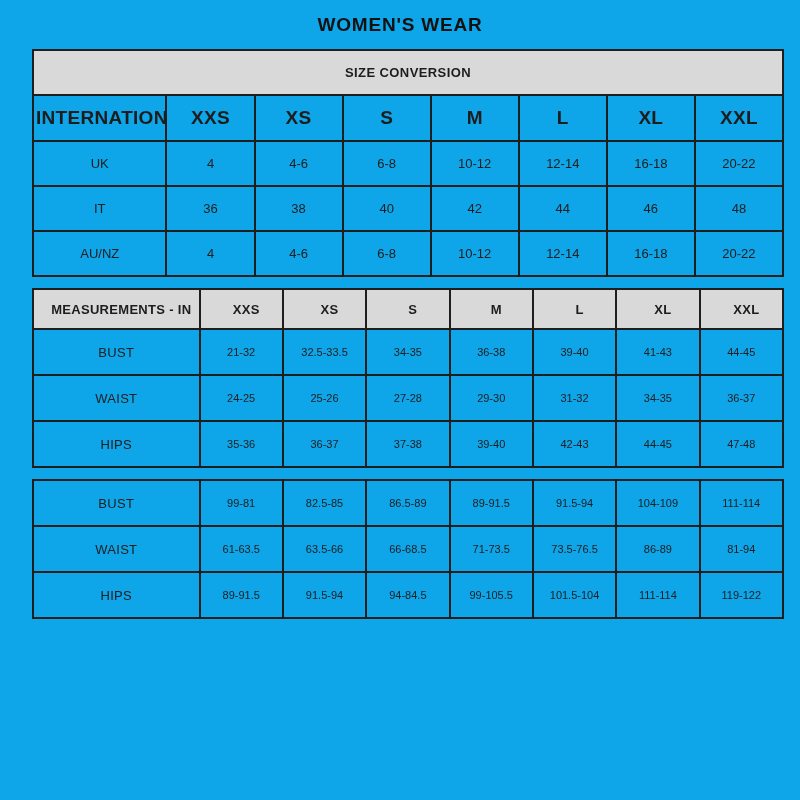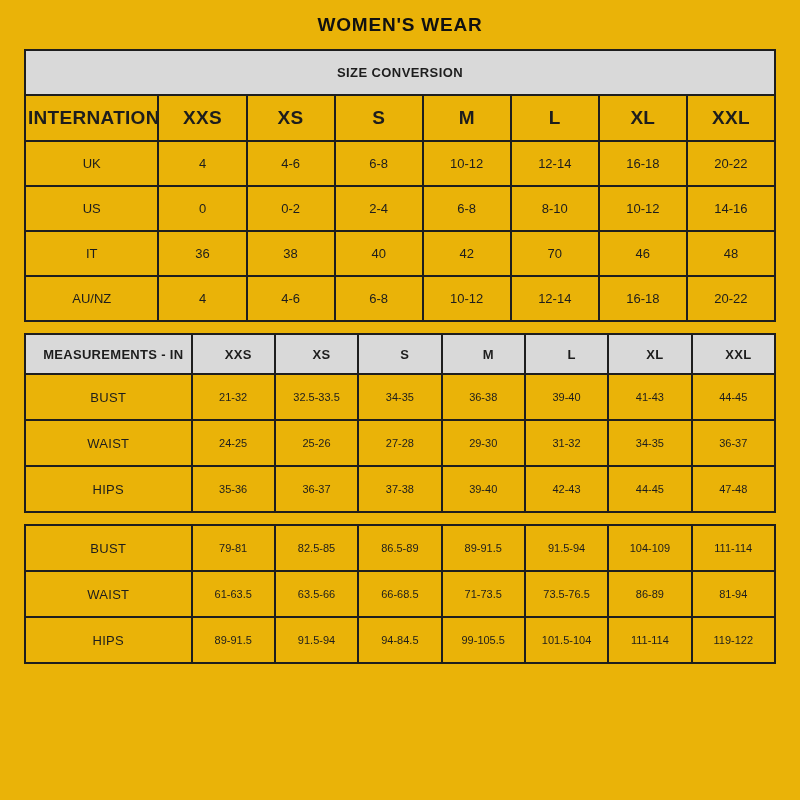--- a/index.html
+++ b/index.html
@@ -7,34 +7,35 @@
     padding: 0;
     background: #ffffff;
     font-family: "Liberation Sans", "DejaVu Sans", sans-serif;
     color: #1d1d1d;
   }
   .page {
     width: 800px;
     height: 800px;
     box-sizing: border-box;
     padding: 6px 24px 6px 24px;
-    background: #eab308;
+    background: #0ea5e9;
   }
   .page-title {
     text-align: center;
     font-size: 19px;
     font-weight: 700;
     letter-spacing: 0.8px;
     margin: 8px 0 13px 0;
     color: #111111;
   }
   table {
     width: 100%;
     border-collapse: collapse;
     table-layout: fixed;
+    margin-left: 8px;
   }
   .tbl { margin-bottom: 11px; border: 1px solid #1e1e1e; }
   td {
     border: 2px solid #1e1e1e;
     text-align: center;
     vertical-align: middle;
     padding: 0 2px;
     overflow: hidden;
     white-space: nowrap;
   }
@@ -95,36 +96,26 @@
       <td class="row-label">UK</td>
       <td>4</td>
       <td>4-6</td>
       <td>6-8</td>
       <td>10-12</td>
       <td>12-14</td>
       <td>16-18</td>
       <td>20-22</td>
     </tr>
     <tr>
-      <td class="row-label">US</td>
-      <td>0</td>
-      <td>0-2</td>
-      <td>2-4</td>
-      <td>6-8</td>
-      <td>8-10</td>
-      <td>10-12</td>
-      <td>14-16</td>
-    </tr>
-    <tr>
       <td class="row-label">IT</td>
       <td>36</td>
       <td>38</td>
       <td>40</td>
       <td>42</td>
-      <td>70</td>
+      <td>44</td>
       <td>46</td>
       <td>48</td>
     </tr>
     <tr>
       <td class="row-label">AU/NZ</td>
       <td>4</td>
       <td>4-6</td>
       <td>6-8</td>
       <td>10-12</td>
       <td>12-14</td>
@@ -184,21 +175,21 @@
     </table>
 
   <table class="tbl meas">
     <colgroup>
         <col style="width:22.2%">
         <col span="7">
       </colgroup>
     <tbody>
     <tr>
       <td class="row-label">BUST</td>
-      <td>79-81</td>
+      <td>99-81</td>
       <td>82.5-85</td>
       <td>86.5-89</td>
       <td>89-91.5</td>
       <td>91.5-94</td>
       <td>104-109</td>
       <td>111-114</td>
     </tr>
     <tr>
       <td class="row-label">WAIST</td>
       <td>61-63.5</td>

